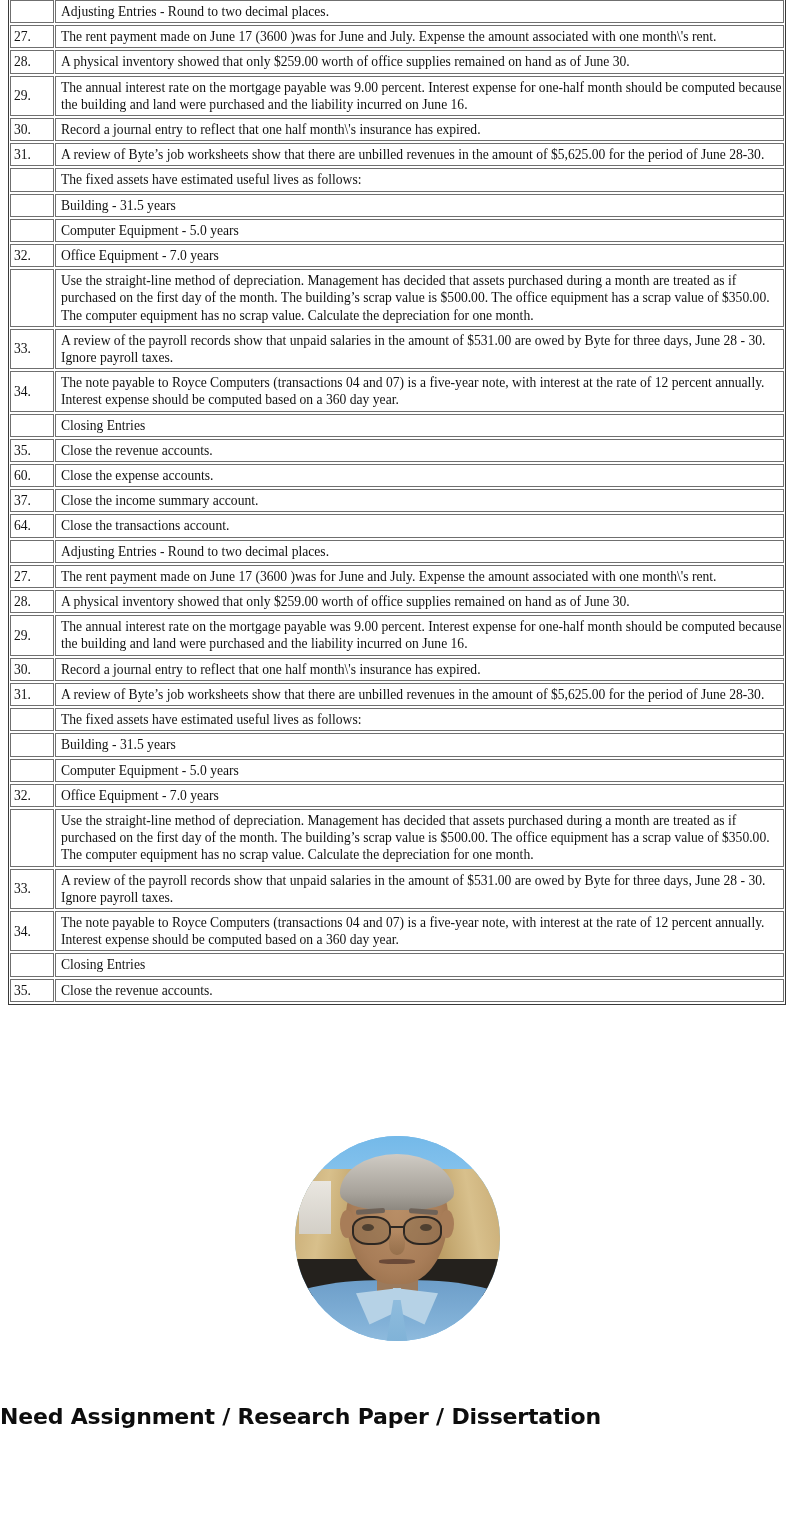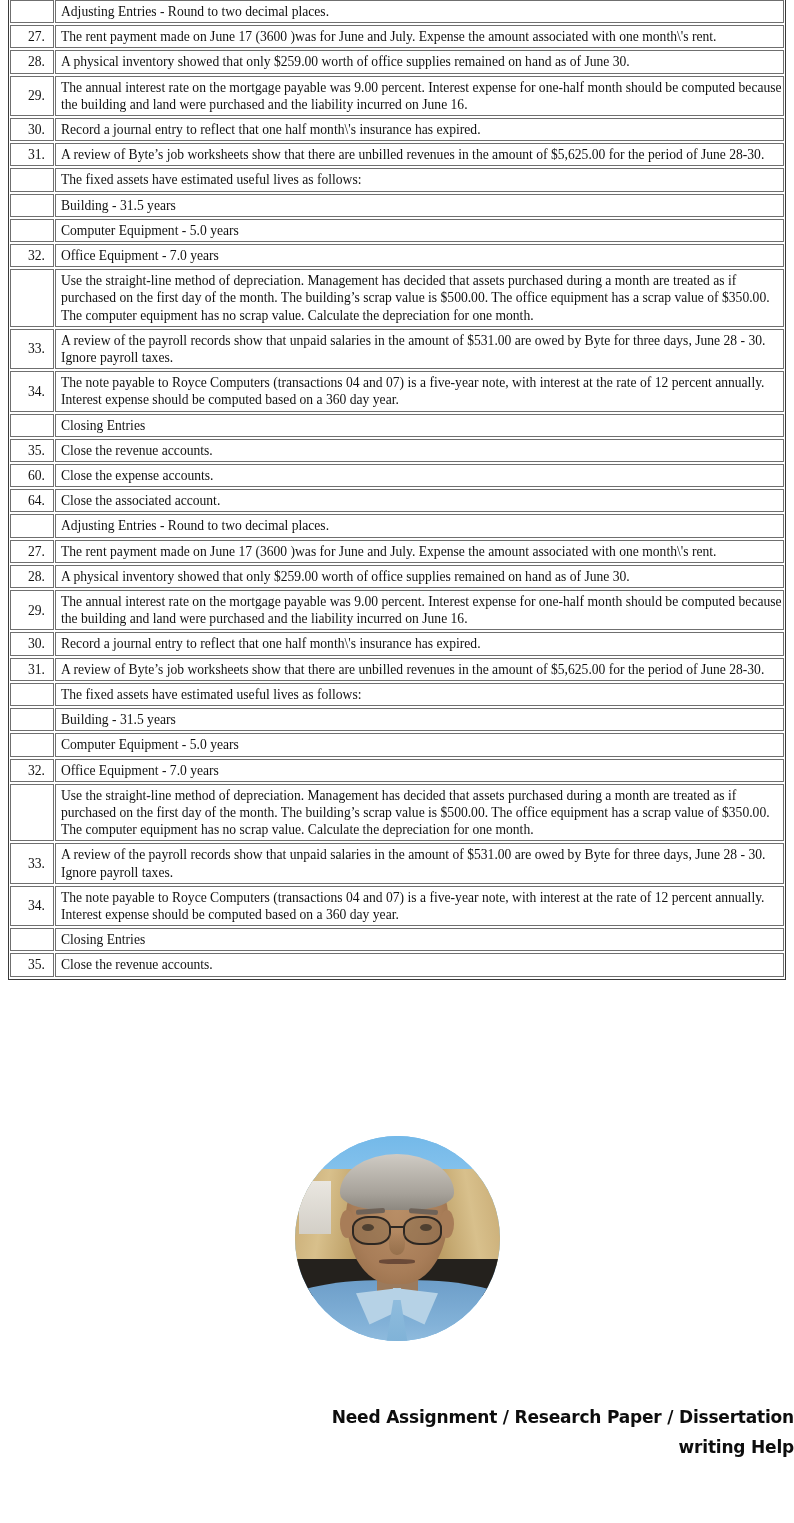--- a/index.html
+++ b/index.html
@@ -39,21 +39,21 @@
     font-size: 13.6px;
     line-height: 17.2px;
     color: #111111;
     vertical-align: middle;
     padding: 2px 1px 2px 4px;
     box-sizing: border-box;
     background: #ffffff;
   }
   table.entries td.num {
     width: 44px;
-    padding-left: 17px;
+    padding-left: 3px;
     white-space: nowrap;
   }
   table.entries td.desc {
     padding-left: 5px;
   }
   table.entries tr.tall td { vertical-align: middle; }
 
   
   .portrait-block {
     position: absolute;
@@ -153,24 +153,24 @@
     border-radius: 0 0 45% 45%; }
   .av-mouth { position: absolute; left: 41%; top: 60%; width: 18%; height: 2.2%;
     background: #6b4a38; border-radius: 40%; }
 
   
   .footer {
     position: absolute;
     top: 1402px;
     left: 0;
     width: 794px;
-    text-align: right;
+    text-align: left;
     font-family: "DejaVu Sans", sans-serif;
     font-weight: bold;
-    font-size: 17px;
+    font-size: 22px;
     line-height: 30px;
     color: #0d0d0d;
     letter-spacing: -0.2px;
   }
   .footer .l1 { display: block; }
   .footer .l2 { display: block; }
   .footer .l3 { display: block; }
 </style>
 </head>
 <body>
@@ -236,22 +236,26 @@
         </tr>
         <tr>
           <td class="num">35.</td>
           <td class="desc">Close the revenue accounts.</td>
         </tr>
         <tr>
           <td class="num">60.</td>
           <td class="desc">Close the expense accounts.</td>
         </tr>
         <tr>
+          <td class="num">37.</td>
+          <td class="desc">Close the income summary account.</td>
+        </tr>
+        <tr>
           <td class="num">64.</td>
-          <td class="desc">Close the associated account.</td>
+          <td class="desc">Close the transactions account.</td>
         </tr>
         <tr>
           <td class="num"></td>
           <td class="desc">Adjusting Entries - Round to two decimal places.</td>
         </tr>
         <tr class="tall">
           <td class="num">27.</td>
           <td class="desc">The rent payment made on June 17 (3600 )was for June and July. Expense the amount associated with one month\'s rent.</td>
         </tr>
         <tr>
@@ -333,14 +337,13 @@
     <div class="av-glass-l"></div>
     <div class="av-glass-r"></div>
     <div class="av-bridge"></div>
     <div class="av-nose"></div>
     <div class="av-mouth"></div>
   </div>
 </div>
 
 <div class="footer">
   <span class="l1">Need Assignment / Research Paper / Dissertation</span>
-  <span class="l2">writing Help</span>
 </div>
 
 </body></html>

